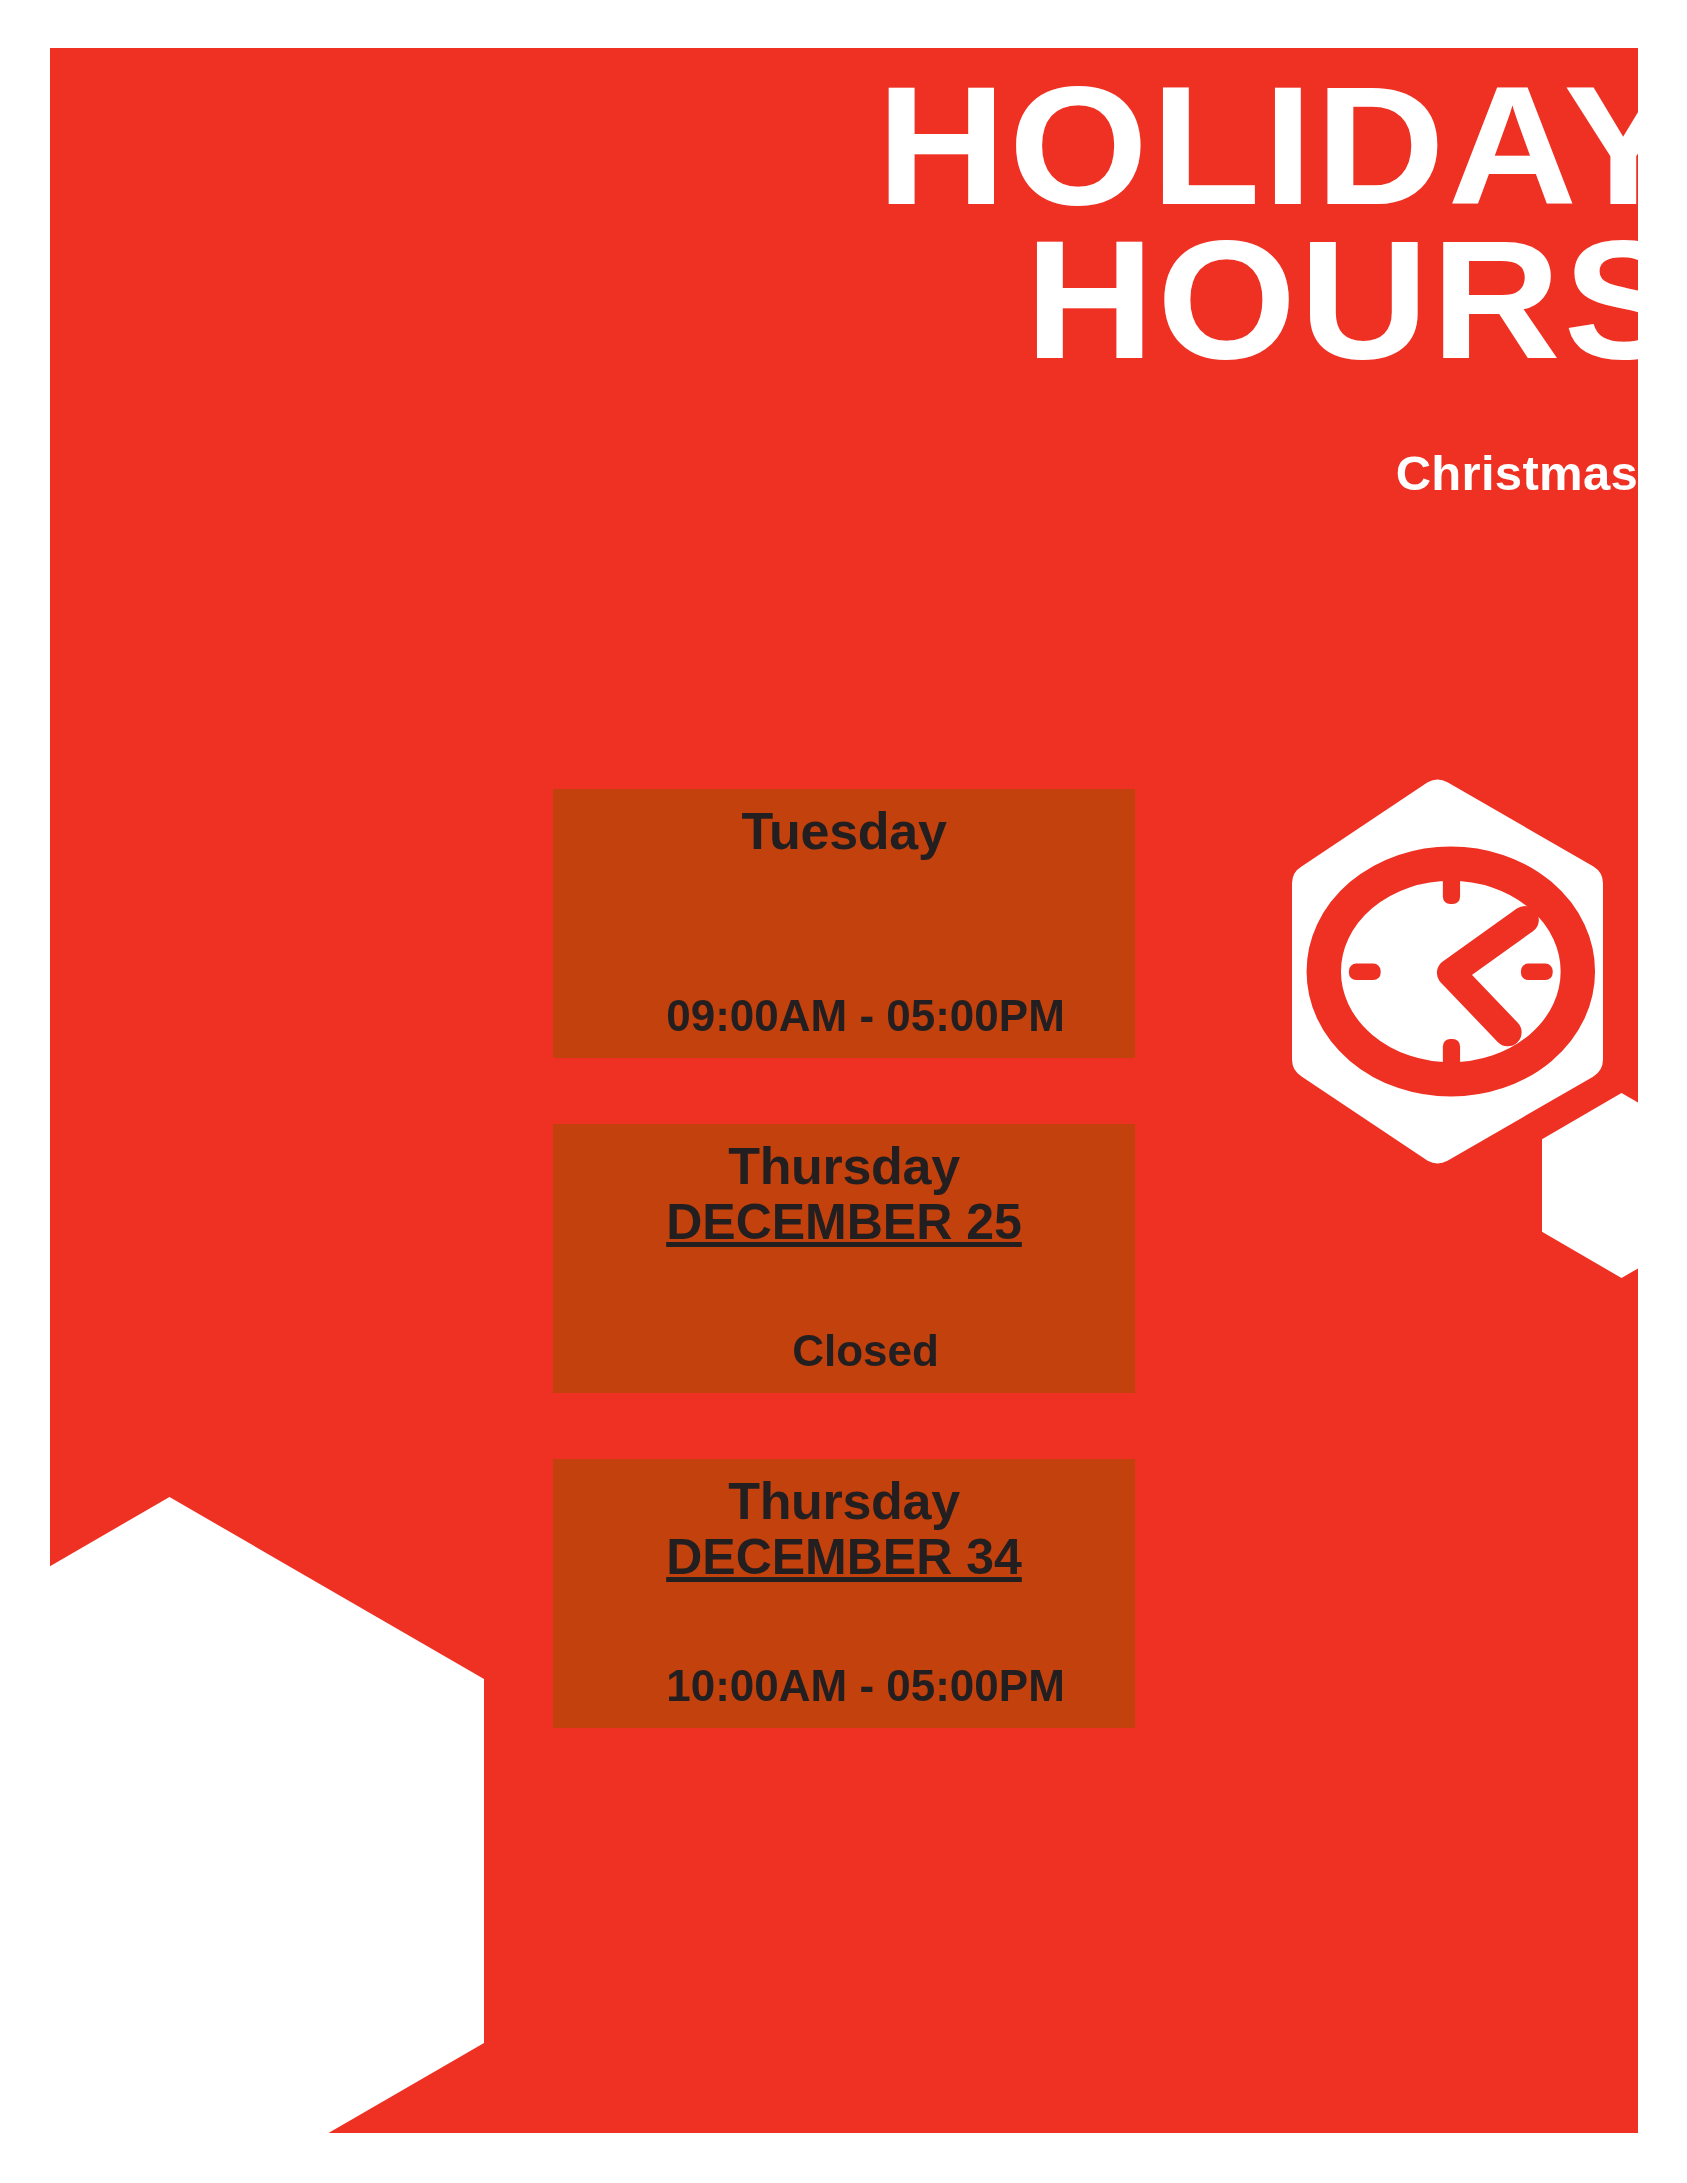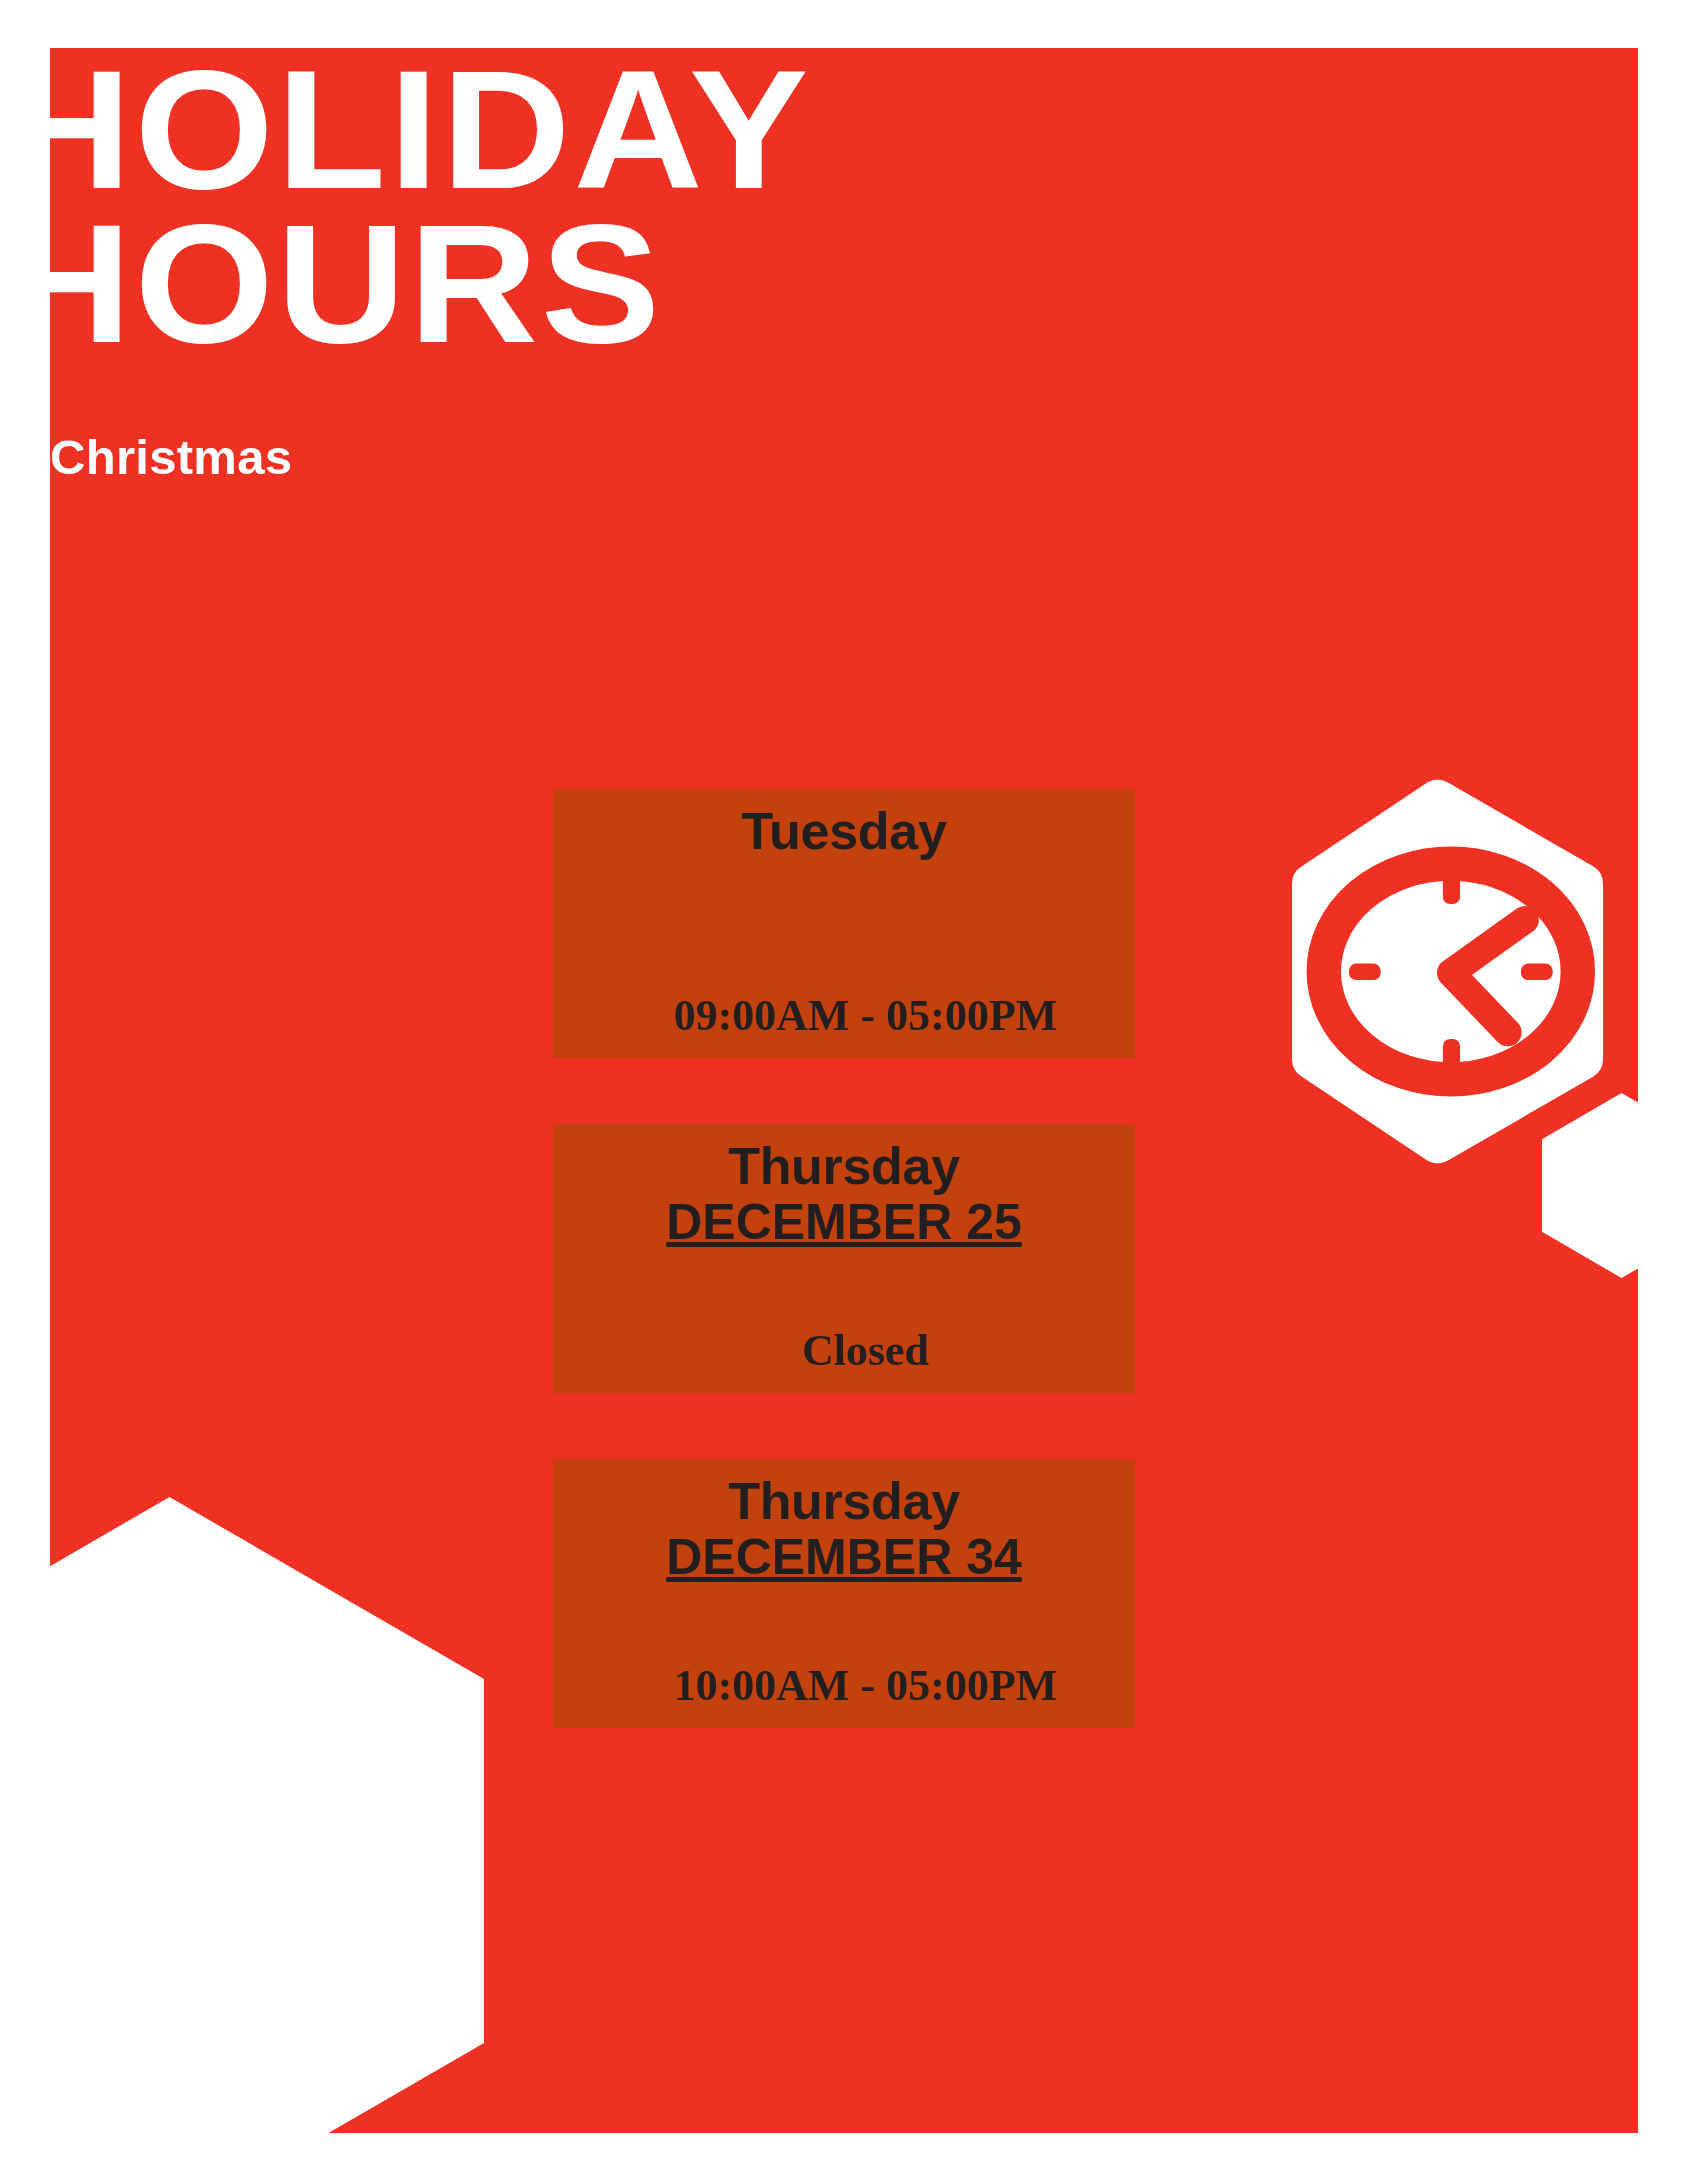--- a/index.html
+++ b/index.html
@@ -65,22 +65,22 @@
     height: 397px;
   }
   .clock-badge svg { display: block; width: 100%; height: 100%; }
 
   
   .headline {
     position: absolute;
     left: 0;
     top: 0;
     width: 1588px;
-    text-align: left;
-    padding-top: 8px;
+    text-align: right;
+    padding-top: 24px;
     box-sizing: border-box;
   }
   .title-line {
     color: #ffffff;
     font-family: "Liberation Sans Narrow", "Liberation Sans", sans-serif;
     font-weight: 700;
     font-size: 169px;
     line-height: 0.88;
     letter-spacing: 2.6px;
     transform: scaleX(1.06);
@@ -137,21 +137,21 @@
     line-height: 1.18;
     letter-spacing: 0px;
     white-space: nowrap;
     min-height: 60px;
     text-decoration: underline;
   }
   .card-date:empty { min-height: 60px; }
 
   .card-hours {
     color: #231f20;
-    font-family: Liberation Serif, serif;
+    font-family: Liberation Sans, sans-serif;
     font-weight: 700;
     font-size: 44px;
     line-height: 1;
     letter-spacing: 0px;
     white-space: nowrap;
     margin-top: auto;
     margin-left: 43px;
   }
 </style>
 </head>

